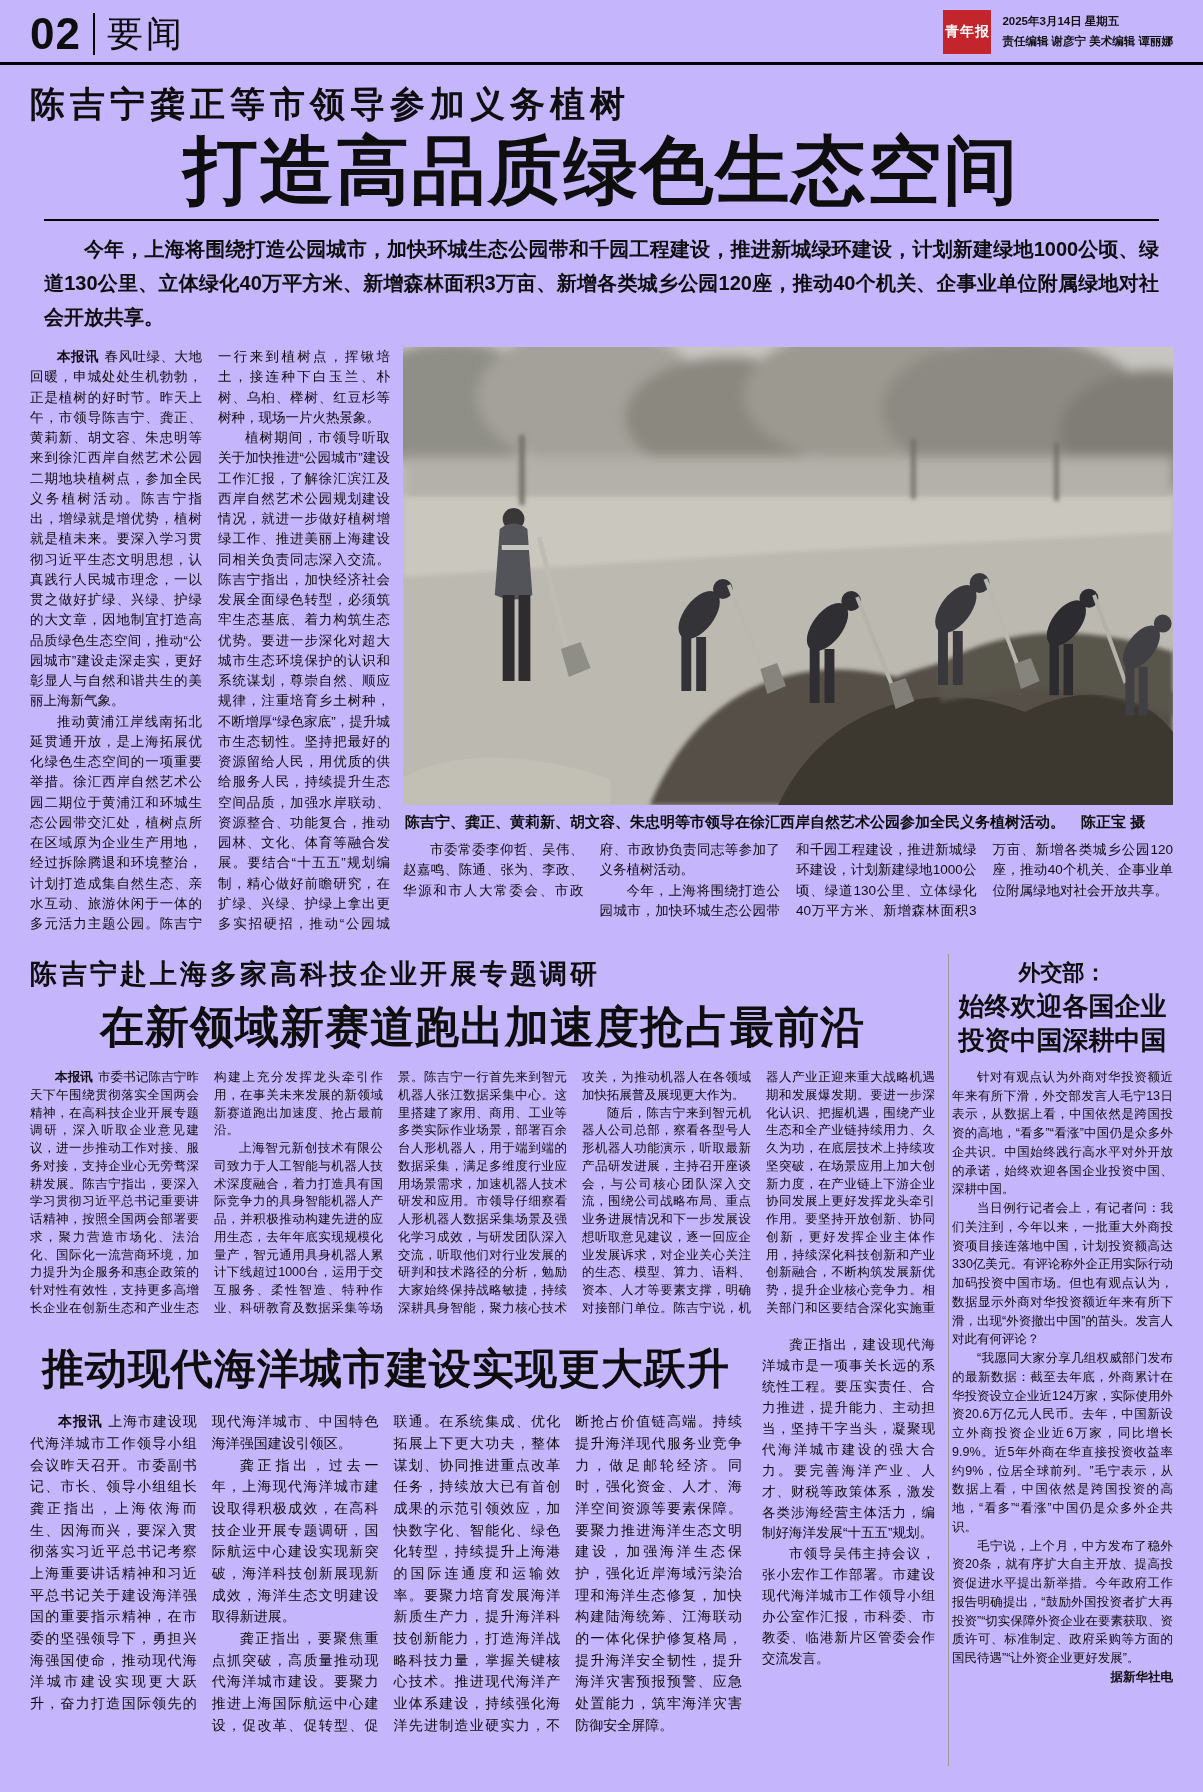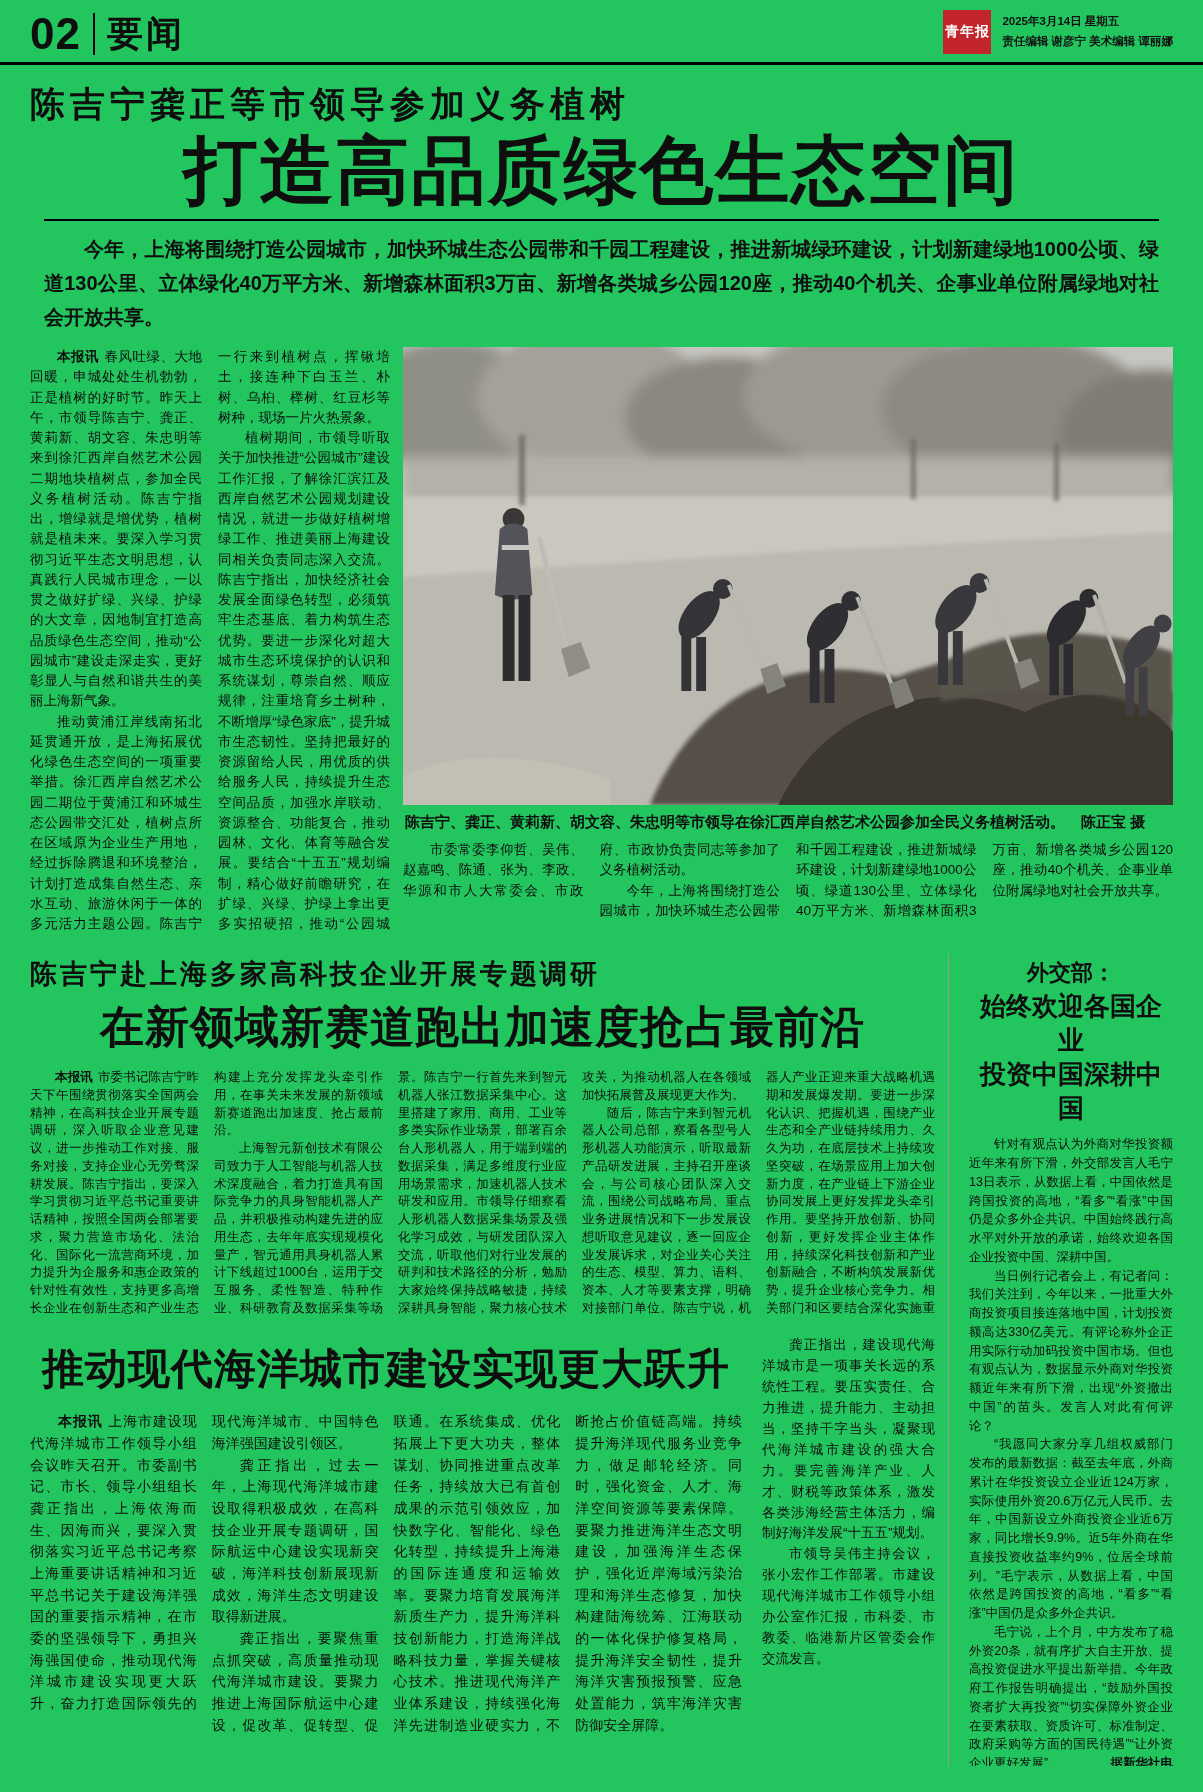--- a/index.html
+++ b/index.html
@@ -1,30 +1,30 @@
 <!DOCTYPE html>
 <html><head>
 <meta charset="utf-8">
 <style>
   * { margin:0; padding:0; box-sizing:border-box; }
   html,body { background:#e8e8e6; }
   .page {
     width:1203px; height:1792px; overflow:hidden; margin:0 auto;
-    background:#22c55e; color:#0e0e0e;
+    background:#c4b5fd; color:#0e0e0e;
     font-family:"Liberation Sans","DejaVu Sans",sans-serif;
   }
   .inner { padding:0 30px; }
 
   
   .masthead { display:flex; justify-content:space-between; align-items:flex-end;
     padding:10px 30px 6px; border-bottom:3px solid #000; }
   .mast-left { display:flex; align-items:center; gap:12px; }
   .pagenum { font-size:44px; font-weight:900; line-height:1; letter-spacing:1px; }
   .mast-div { width:2px; height:42px; background:#000; }
-  .section-title { font-size:36px; font-weight:700; line-height:1; letter-spacing:3px; }
+  .section-title { font-size:36px; font-weight:400; line-height:1; letter-spacing:3px; }
   .mast-right { display:flex; align-items:center; gap:11px; padding-bottom:2px; }
   .logo-box { width:48px; height:44px; background:#c2252b; color:#fff; display:flex;
     align-items:center; justify-content:center; font-weight:900; font-size:14px;
     letter-spacing:1px; font-family:"Liberation Serif","DejaVu Serif",serif; }
   .mast-info { font-size:11.5px; font-weight:700; line-height:1.7; color:#111; }
 
   
   .kicker1 { text-align:left; font-size:35px; font-weight:700; letter-spacing:5px; margin:16px 0 2px; }
   .headline1 { text-align:center; font-size:74px; font-weight:900; line-height:1.1; letter-spacing:2px; }
   .rule1 { border-top:2px solid #000; margin:8px 14px 12px; }
@@ -37,21 +37,21 @@
   .a1-right { flex:1; }
   .photo-wrap { width:100%; height:458px; background:#c6c5c0; overflow:hidden; }
   .photo-wrap svg { display:block; width:100%; height:100%; }
   .caption { font-size:15px; font-weight:700; margin:6px 2px 8px; line-height:1.4; }
   .caption .credit { margin-left:16px; }
   .a1-below { height:100px; column-count:4; column-gap:16px; overflow:hidden; }
 
   
   .lower { display:flex; gap:13px; margin-top:14px; }
   .main-left { width:905px; }
-  .sidebar { flex:1; border-left:1px solid #9a9a96; padding-left:20px; height:812px; overflow:hidden; }
+  .sidebar { flex:1; border-left:1px solid #9a9a96; padding-left:3px; height:812px; overflow:hidden; }
 
   
   .kicker2 { text-align:left; font-size:27px; font-weight:700; letter-spacing:3px; margin:2px 0 6px; }
   .headline2 { text-align:center; font-size:44px; font-weight:900; letter-spacing:1px; margin-bottom:12px; }
   .a2-body { height:252px; column-count:5; column-gap:15px; overflow:hidden; }
   .a2-body p, .a3-right p { font-size:12.5px; line-height:1.42; text-align:justify; text-indent:2em; }
 
   
   .a3 { display:flex; gap:20px; margin-top:14px; }
   .a3-left { width:712px; }

